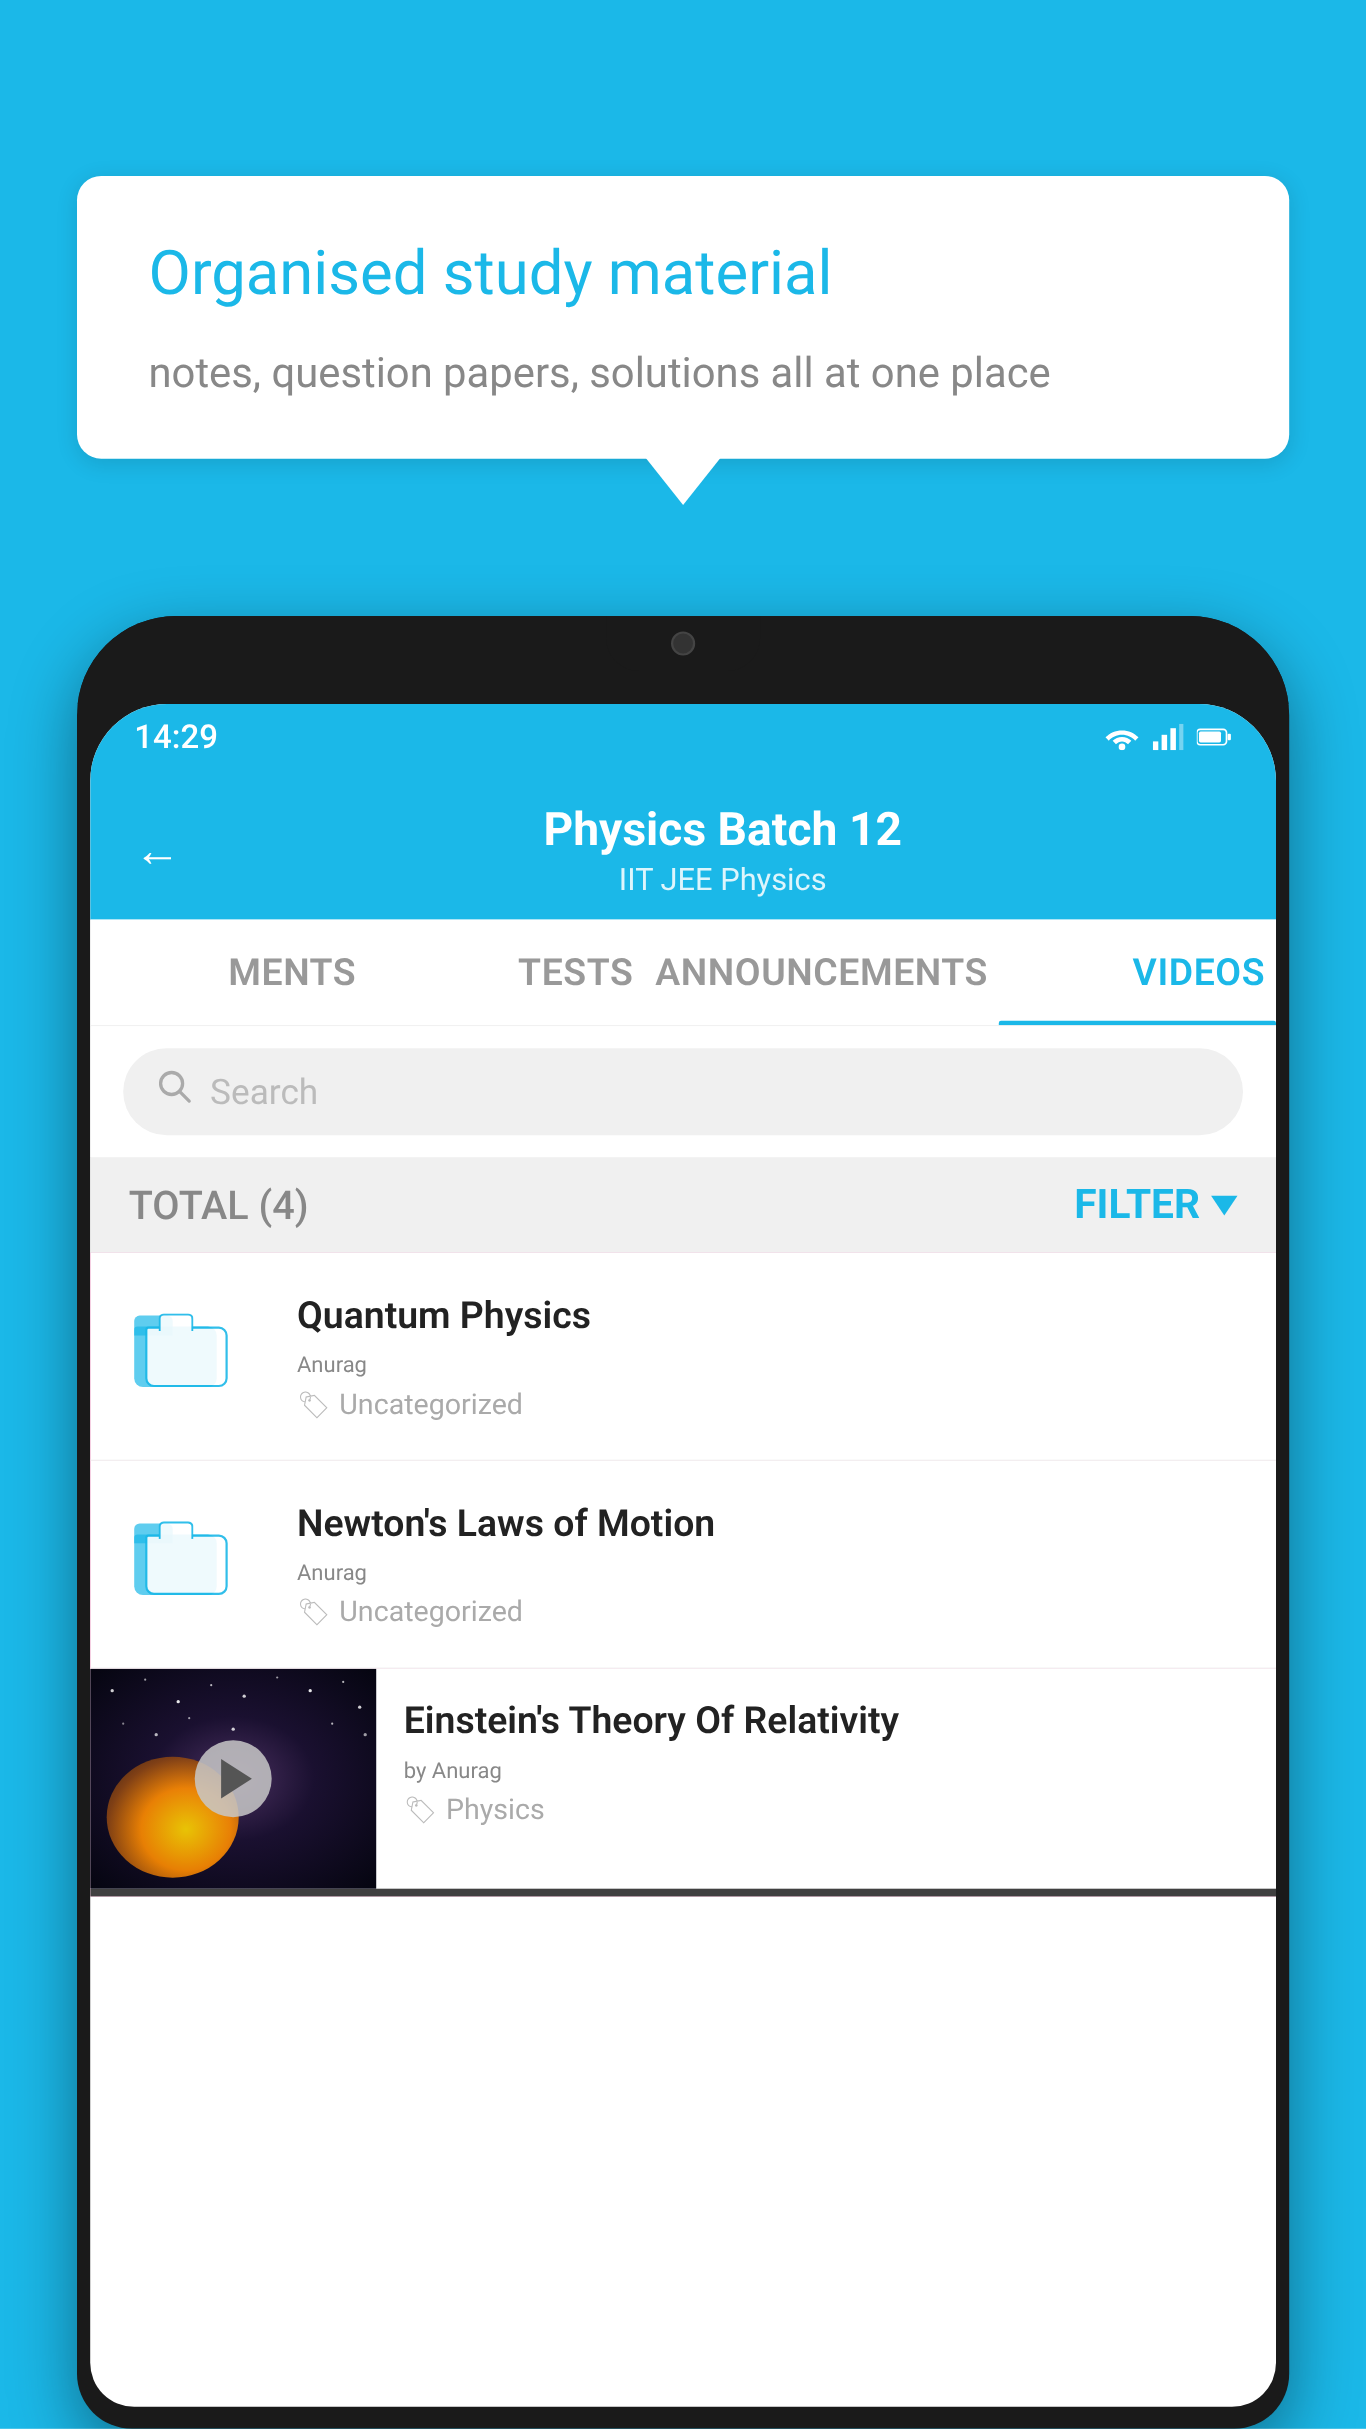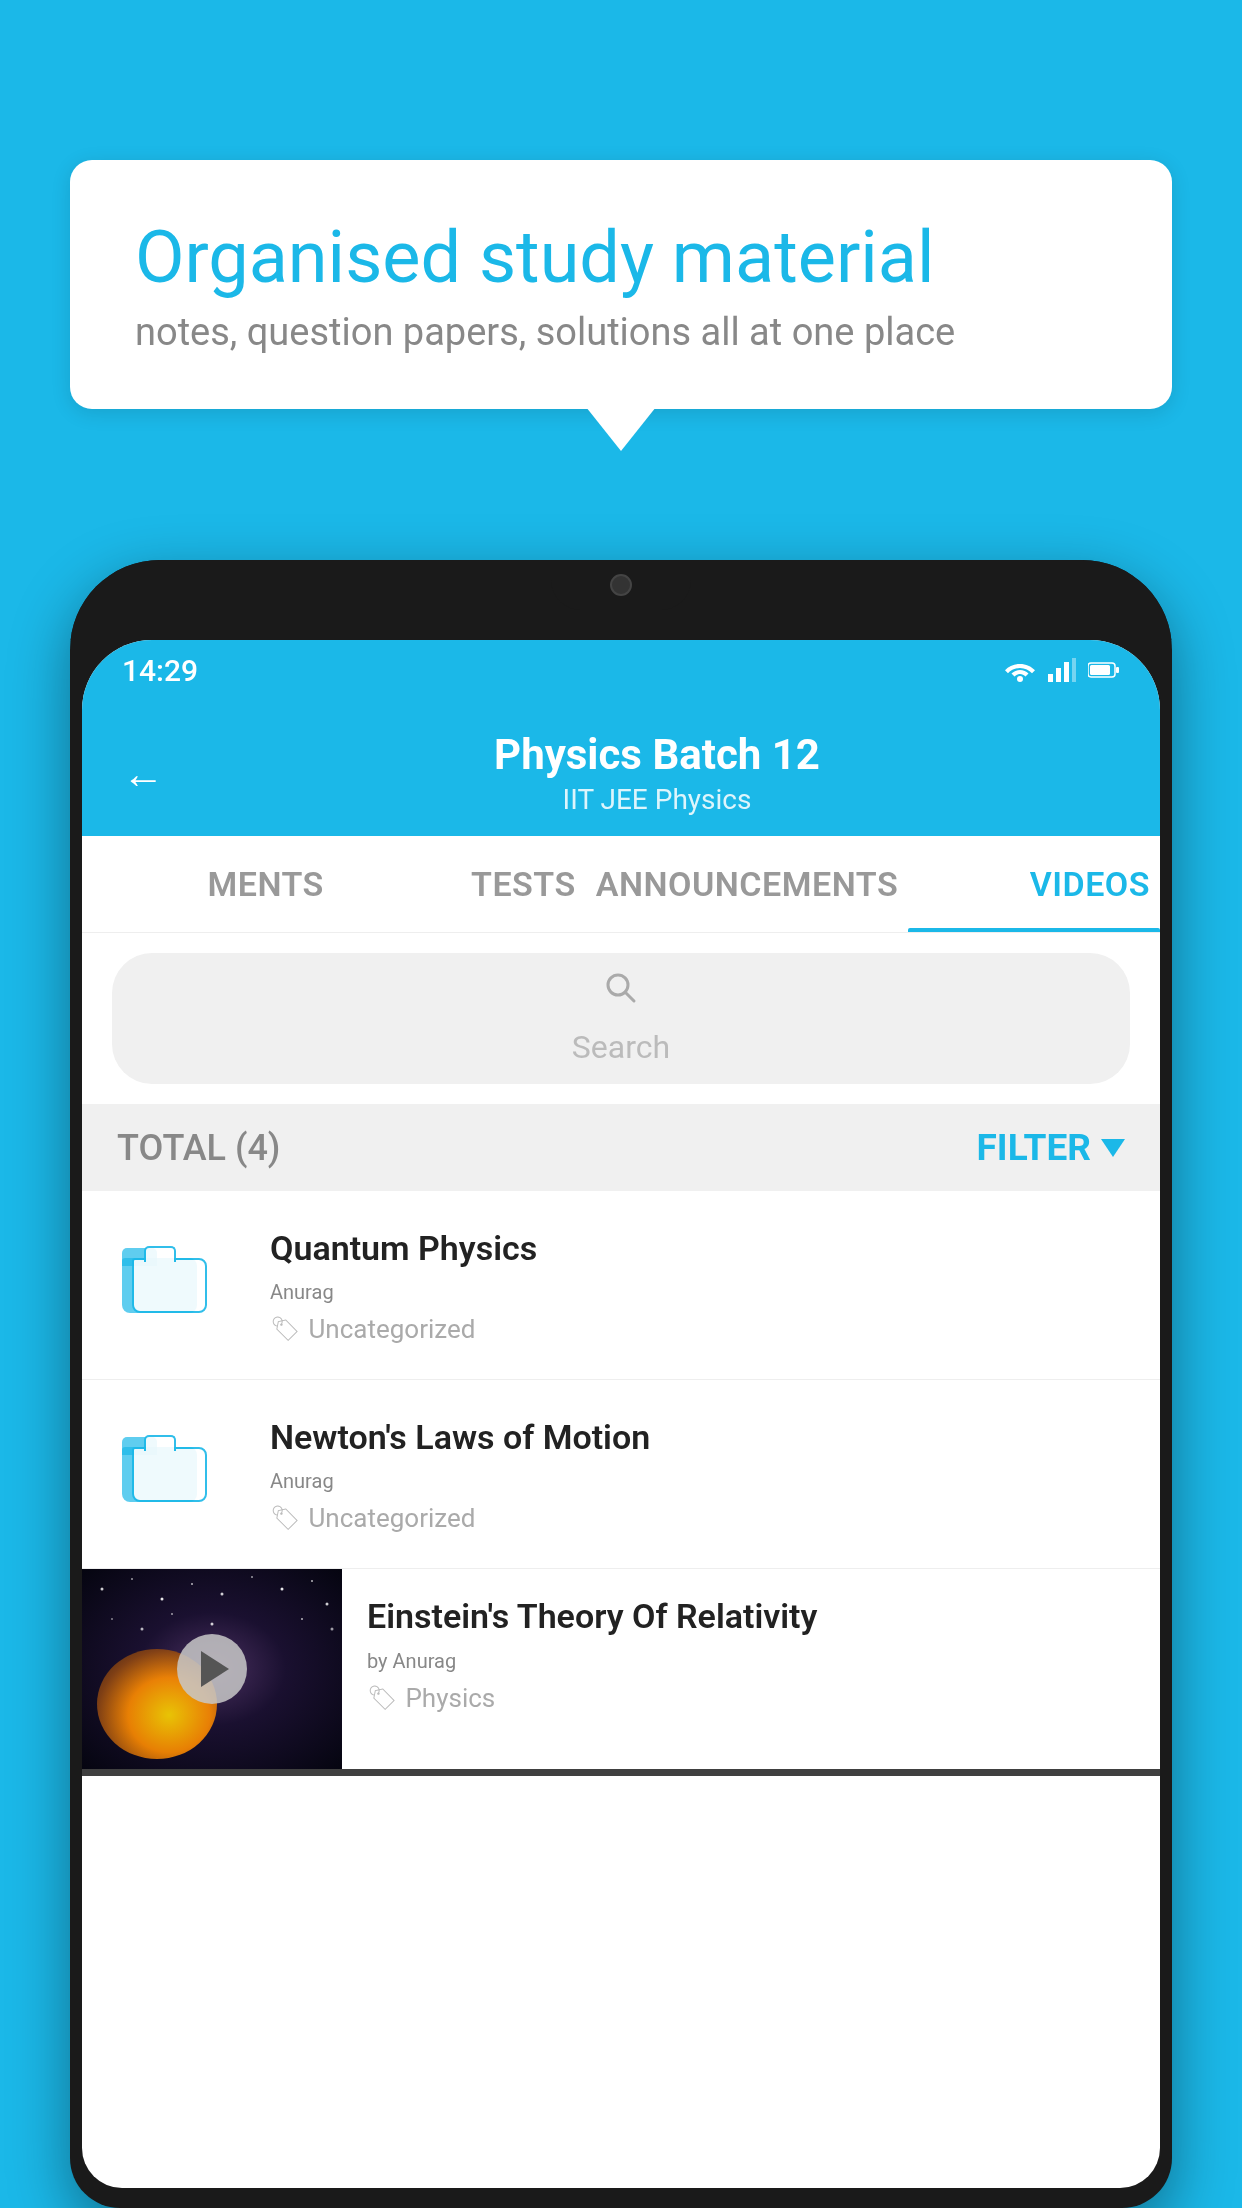--- a/index.html
+++ b/index.html
@@ -37,24 +37,24 @@
       transform: translateX(-50%);
       width: 0;
       height: 0;
       border-left: 35px solid transparent;
       border-right: 35px solid transparent;
       border-top: 44px solid white;
     }
 
     .speech-bubble-title {
       color: #1BB8E8;
-      font-size: 72px;
+      font-size: 56px;
       font-weight: 400;
       line-height: 1.2;
-      margin-bottom: 9px;
+      margin-bottom: 36px;
     }
 
     .speech-bubble-subtitle {
       color: #888;
       font-size: 38px;
       font-weight: 400;
     }
 
     
     .phone-frame {
@@ -198,21 +198,20 @@
       padding: 20px 30px;
     }
 
     .search-bar {
       background: #f0f0f0;
       border-radius: 40px;
       display: flex;
       align-items: center;
       padding: 18px 30px;
       gap: 15px;
-      flex-direction: column;
     }
 
     .search-icon-wrap {
       color: #aaa;
       font-size: 34px;
     }
 
     .search-placeholder {
       color: #bbb;
       font-size: 32px;

